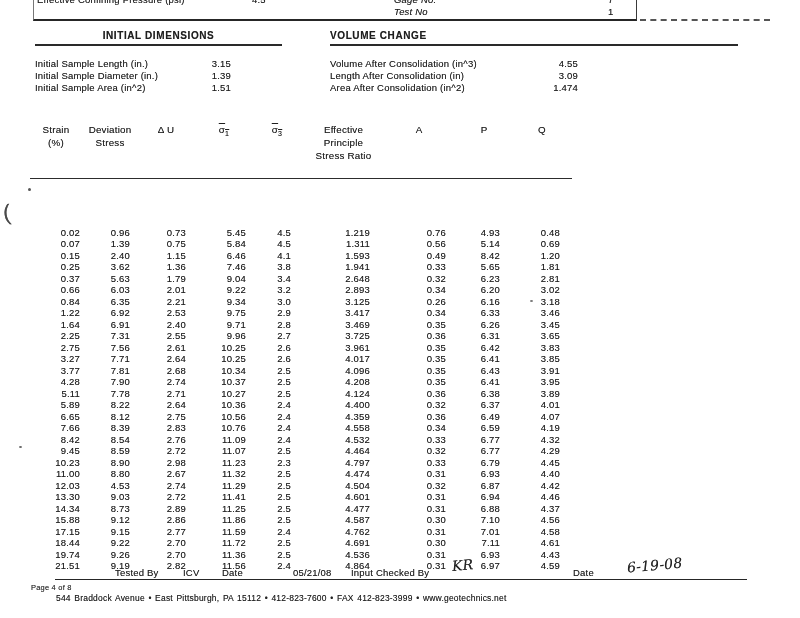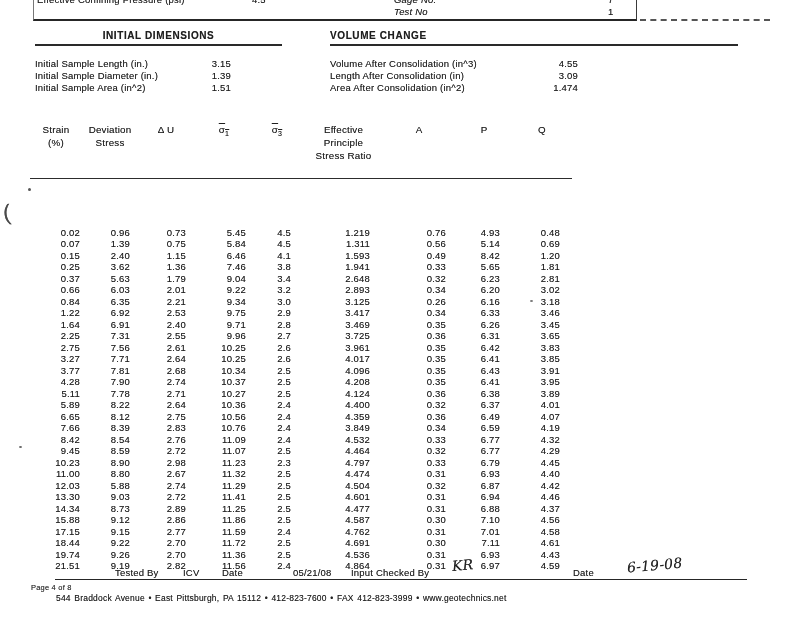--- a/index.html
+++ b/index.html
@@ -366,21 +366,21 @@
       <td class="c6">0.36</td>
       <td class="c7">6.49</td>
       <td class="c8">4.07</td>
     </tr>
       <tr>
       <td class="c0">7.66</td>
       <td class="c1">8.39</td>
       <td class="c2">2.83</td>
       <td class="c3">10.76</td>
       <td class="c4">2.4</td>
-      <td class="c5">3.849</td>
+      <td class="c5">4.558</td>
       <td class="c6">0.34</td>
       <td class="c7">6.59</td>
       <td class="c8">4.19</td>
     </tr>
       <tr>
       <td class="c0">8.42</td>
       <td class="c1">8.54</td>
       <td class="c2">2.76</td>
       <td class="c3">11.09</td>
       <td class="c4">2.4</td>
@@ -417,21 +417,21 @@
       <td class="c2">2.67</td>
       <td class="c3">11.32</td>
       <td class="c4">2.5</td>
       <td class="c5">4.474</td>
       <td class="c6">0.31</td>
       <td class="c7">6.93</td>
       <td class="c8">4.40</td>
     </tr>
       <tr>
       <td class="c0">12.03</td>
-      <td class="c1">5.88</td>
+      <td class="c1">4.53</td>
       <td class="c2">2.74</td>
       <td class="c3">11.29</td>
       <td class="c4">2.5</td>
       <td class="c5">4.504</td>
       <td class="c6">0.32</td>
       <td class="c7">6.87</td>
       <td class="c8">4.42</td>
     </tr>
       <tr>
       <td class="c0">13.30</td>

